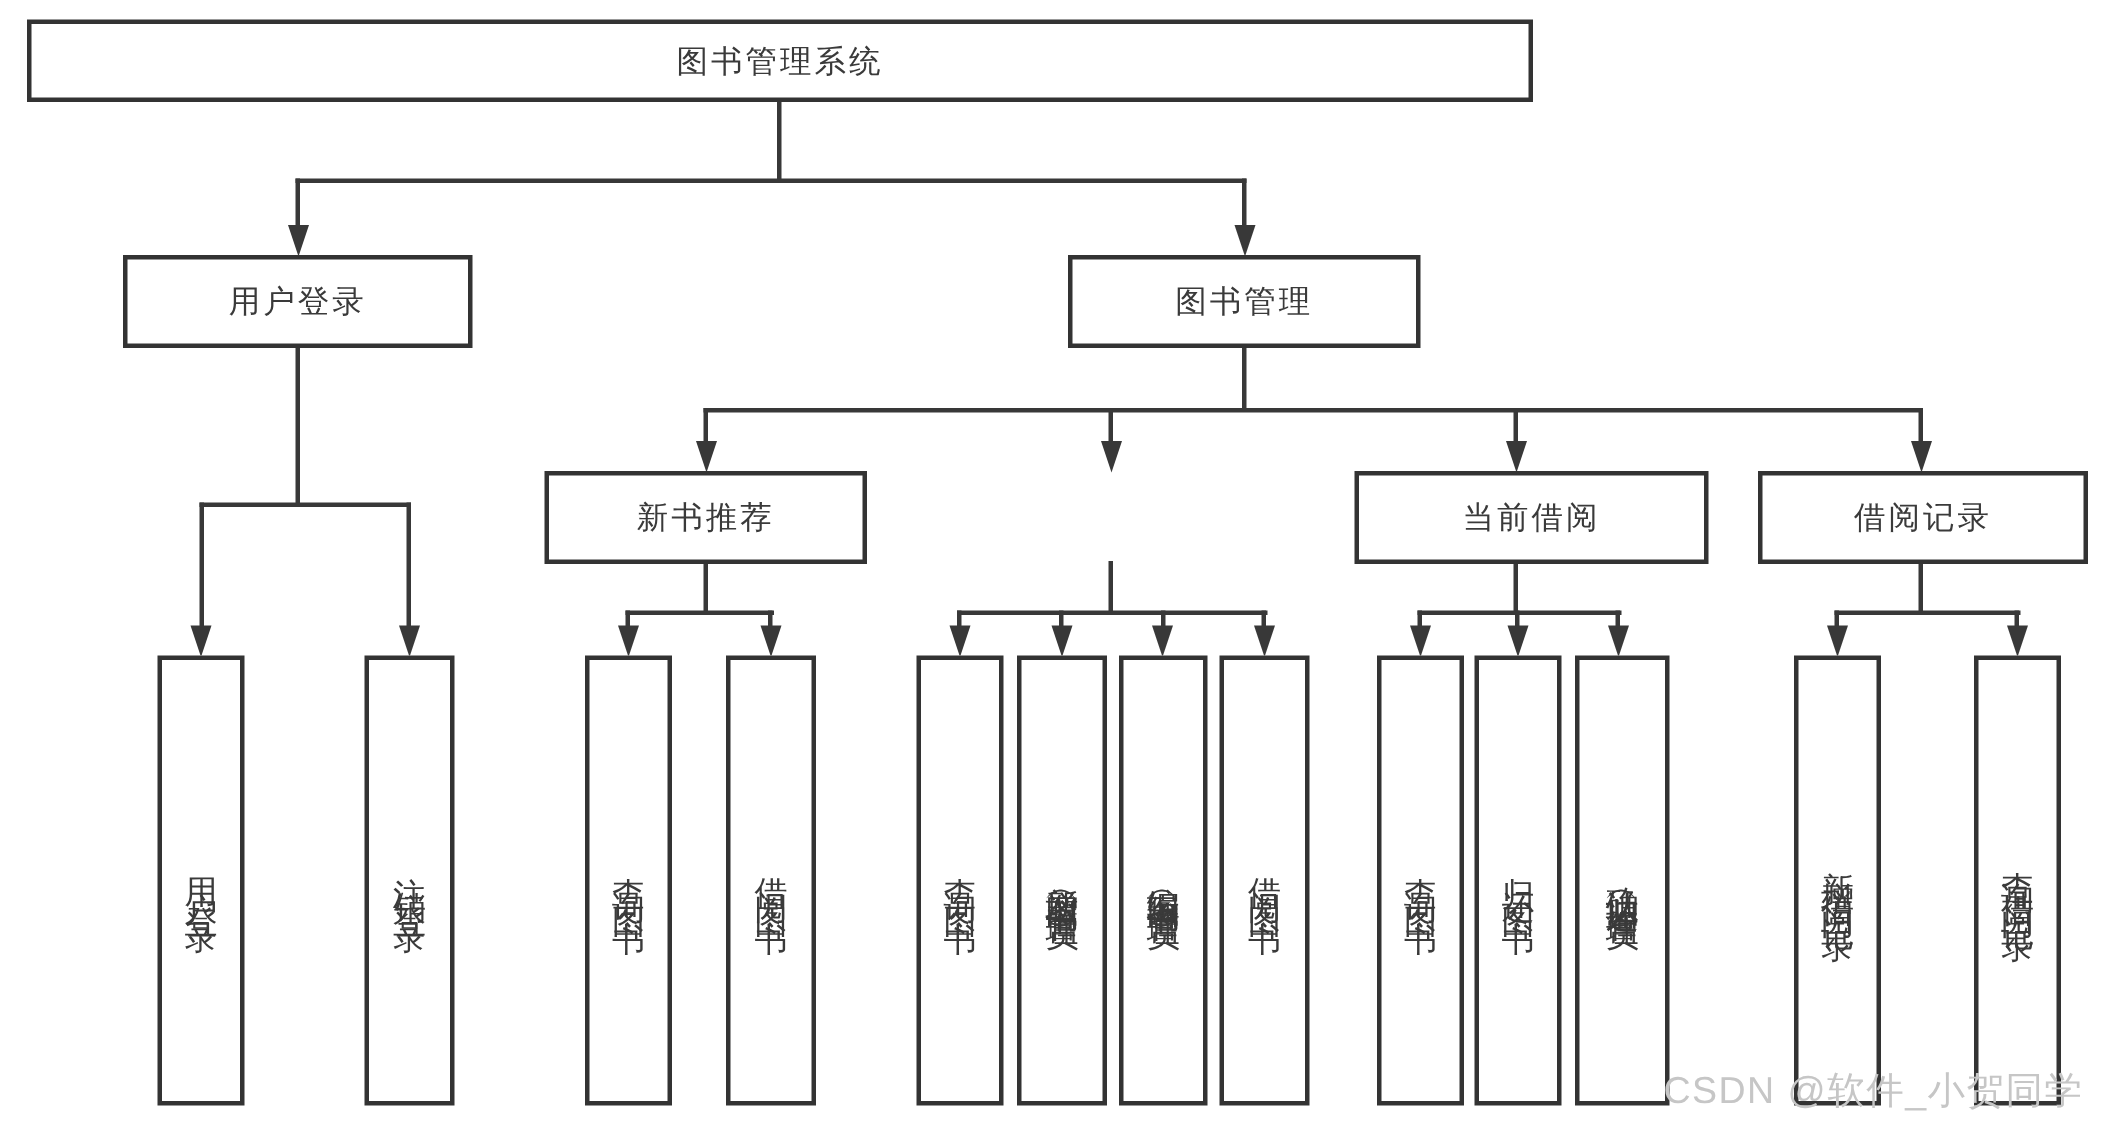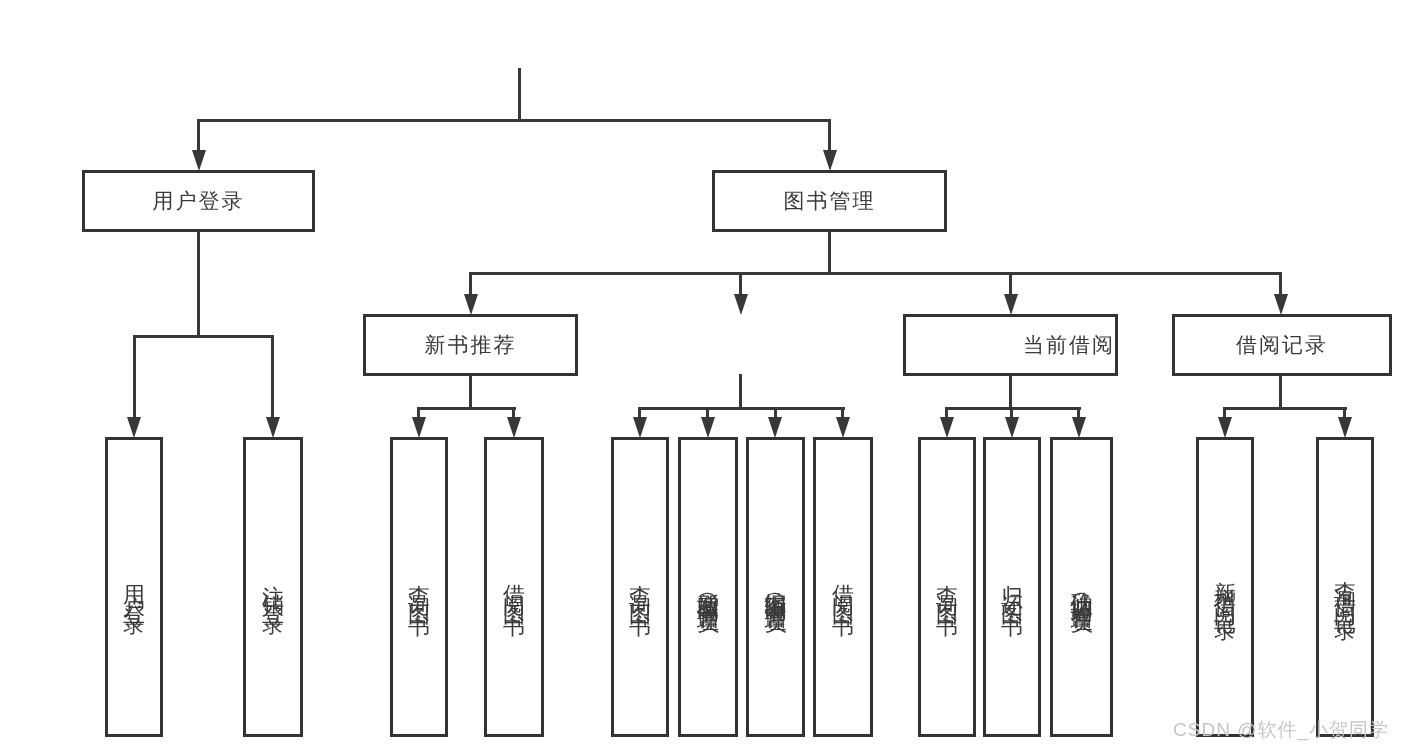--- a/index.html
+++ b/index.html
@@ -52,21 +52,21 @@
     color: #3a3a3a;
     white-space: nowrap;
   }
   .ls-s .vlabel { letter-spacing: 10px; }
   .ls-m .vlabel { letter-spacing: 8px; }
   .ls-l .vlabel { letter-spacing: 3px; }
   .watermark {
     position: absolute;
     right: 16px;
     bottom: 4px;
-    font-size: 19px;
+    font-size: 25px;
     letter-spacing: 1px;
     color: #c6c6c6;
     z-index: 10;
     white-space: nowrap;
   }
 </style>
 </head>
 <body>
 
 <div class="canvas">
@@ -123,32 +123,35 @@
   <div class="vl" style="left:1077px; top:407px; height:14px;"></div>
   <div class="ah" style="left:1072px; top:417px;"></div>
 
   <div class="vl" style="left:1279px; top:374px; height:35px;"></div>
   <div class="hl" style="left:1223px; top:407px; width:124px;"></div>
   <div class="vl" style="left:1223px; top:407px; height:14px;"></div>
   <div class="ah" style="left:1218px; top:417px;"></div>
   <div class="vl" style="left:1343px; top:407px; height:14px;"></div>
   <div class="ah" style="left:1338px; top:417px;"></div>
 
+  <div class="box" style="left:18px; top:13px; width:1004px; height:55px;">
+    <span class="hlabel">图书管理系统</span>
+  </div>
 
   <div class="box" style="left:82px; top:170px; width:233px; height:62px;">
     <span class="hlabel">用户登录</span>
   </div>
   <div class="box" style="left:363px; top:314px; width:215px; height:62px;">
     <span class="hlabel">新书推荐</span>
   </div>
 
   <div class="box" style="left:712px; top:170px; width:235px; height:62px;">
     <span class="hlabel">图书管理</span>
   </div>
-  <div class="box" style="left:903px; top:314px; width:215px; height:62px;justify-content:flex-end;">
+  <div class="box" style="left:903px; top:314px; width:236px; height:62px;">
     <span class="hlabel">当前借阅</span>
   </div>
   <div class="box" style="left:1172px; top:314px; width:220px; height:62px;">
     <span class="hlabel">借阅记录</span>
   </div>
 
   <div class="box leaf ls-s" style="left:105px; top:437px; width:58px; height:300px;">
     <span class="vlabel">用户登录</span>
   </div>
   <div class="box leaf ls-s" style="left:243px; top:437px; width:60px; height:300px;">

